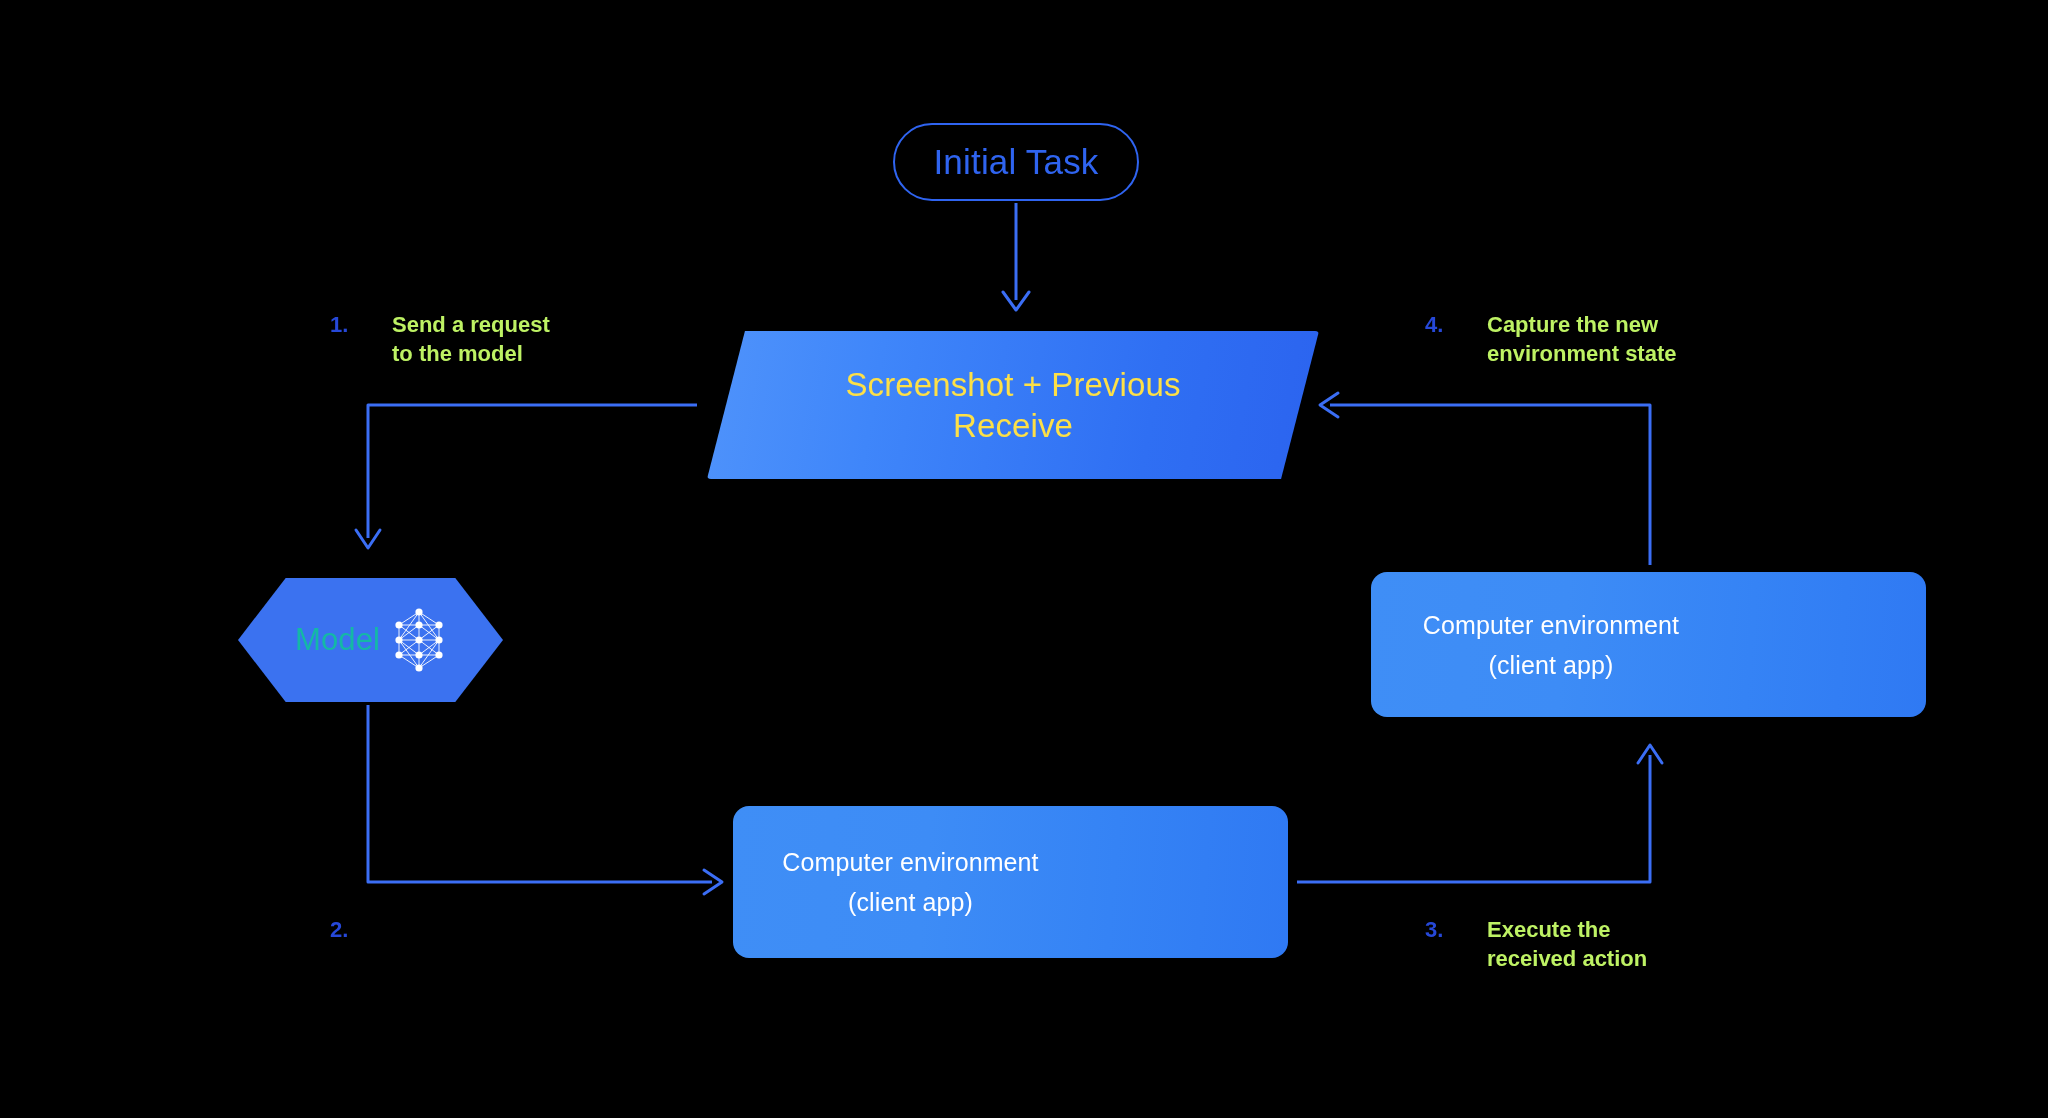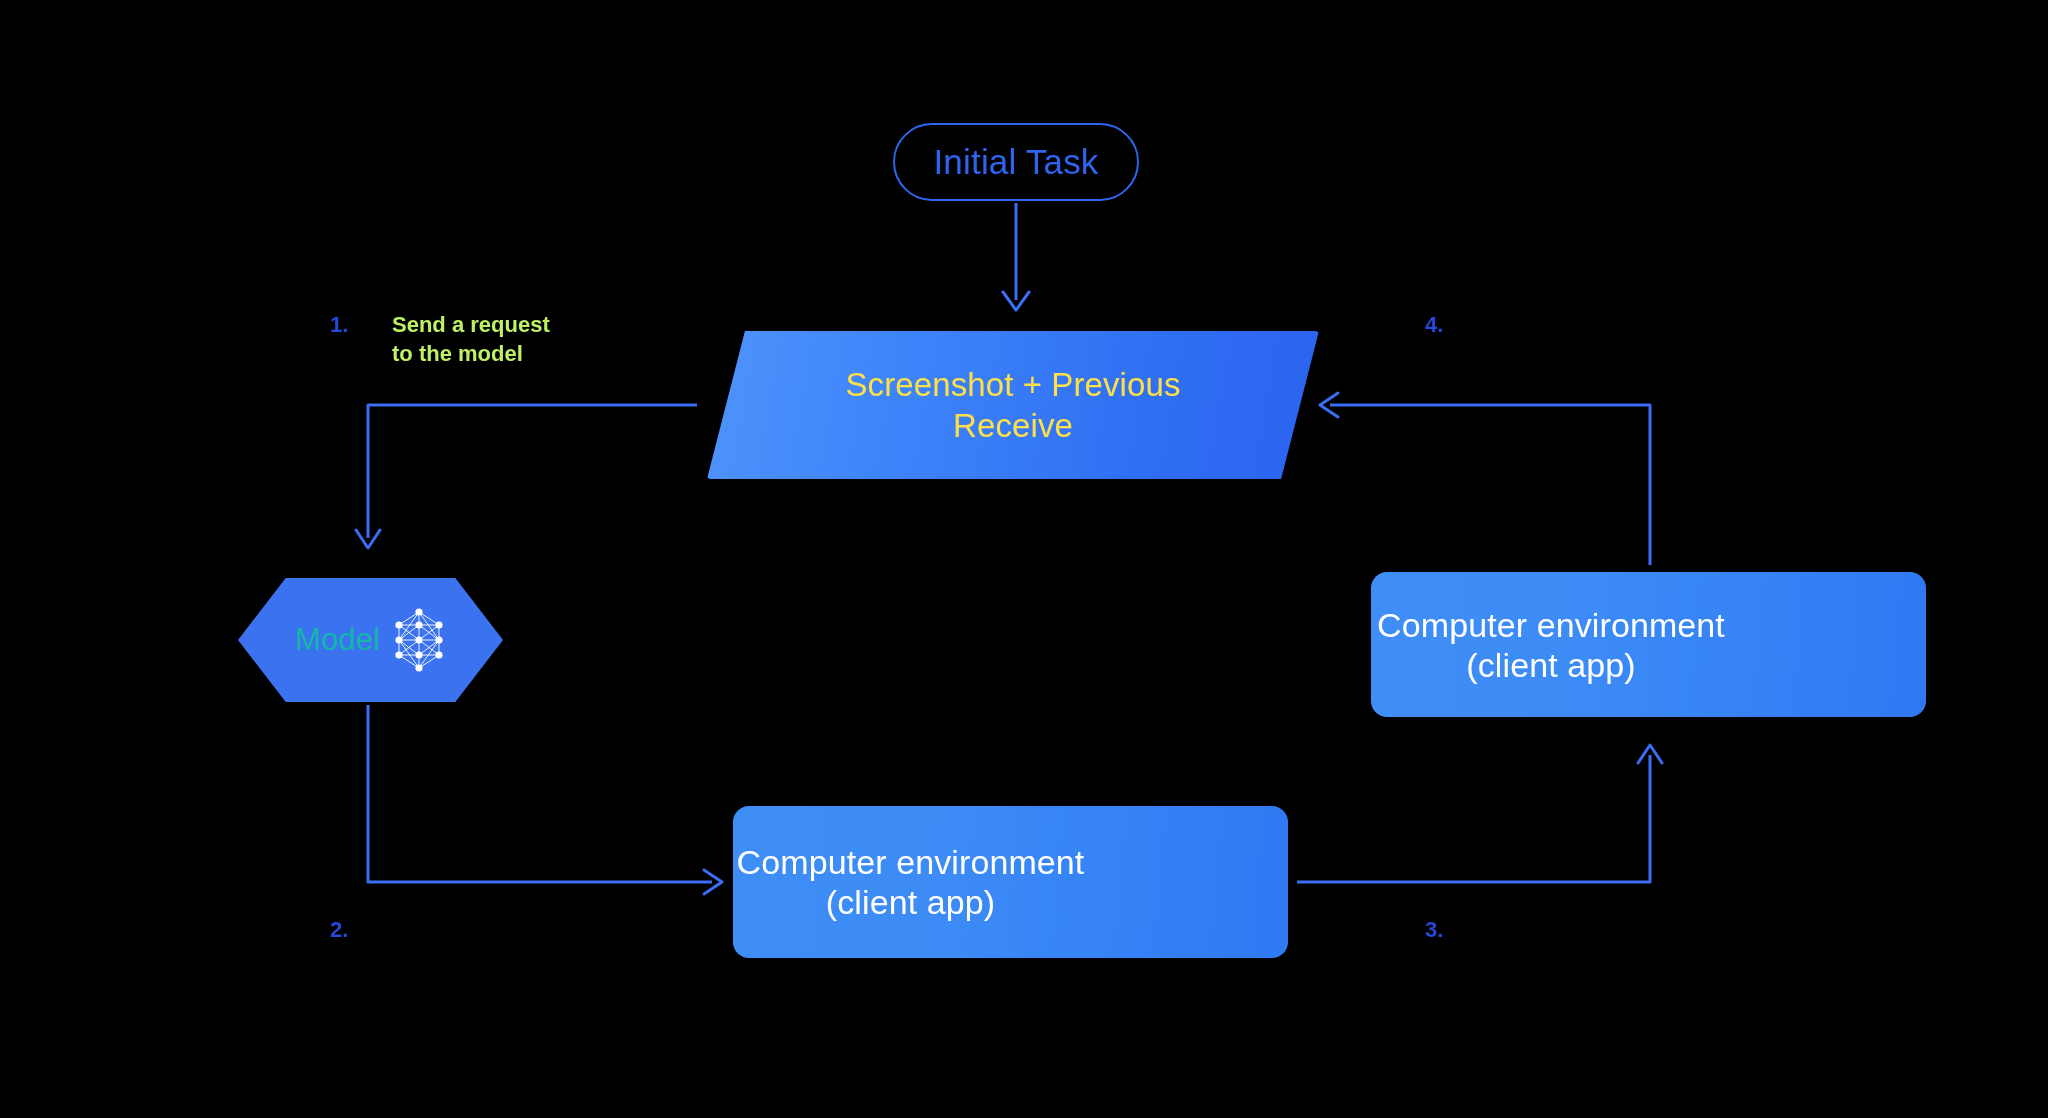--- a/index.html
+++ b/index.html
@@ -128,21 +128,21 @@
     position: absolute;
     left: 0;
     top: 0;
     bottom: 0;
     display: flex;
     flex-direction: column;
     align-items: center;
     justify-content: center;
     text-align: center;
     color: #ffffff;
-    font-size: 34px;
+    font-size: 25px;
     line-height: 40px;
     letter-spacing: 0.1px;
   }
 
   #card-bottom { left: 733px; top: 806px; width: 555px; height: 152px; }
   #card-bottom .card-label { width: 355px; }
   #card-right  { left: 1371px; top: 572px; width: 555px; height: 145px; }
   #card-right  .card-label { width: 360px; }
 
   
@@ -295,19 +295,23 @@
     <span class="step-text">Send a request
 to the model</span>
   </div>
 
   <div class="step" id="step2">
     <span class="step-num">2.</span>
   </div>
 
   <div class="step" id="step3">
     <span class="step-num">3.</span>
+    <span class="step-text">Execute the
+received action</span>
   </div>
 
   <div class="step" id="step4">
     <span class="step-num">4.</span>
+    <span class="step-text">Capture the new
+environment state</span>
   </div>
 
 </div>
 
 </body></html>

